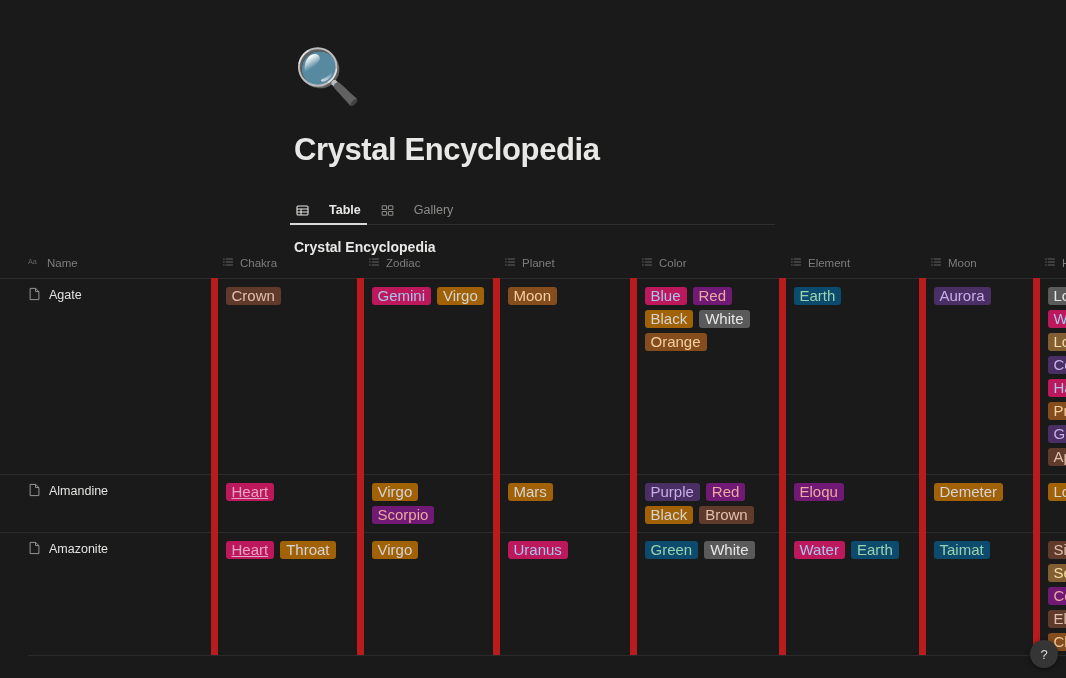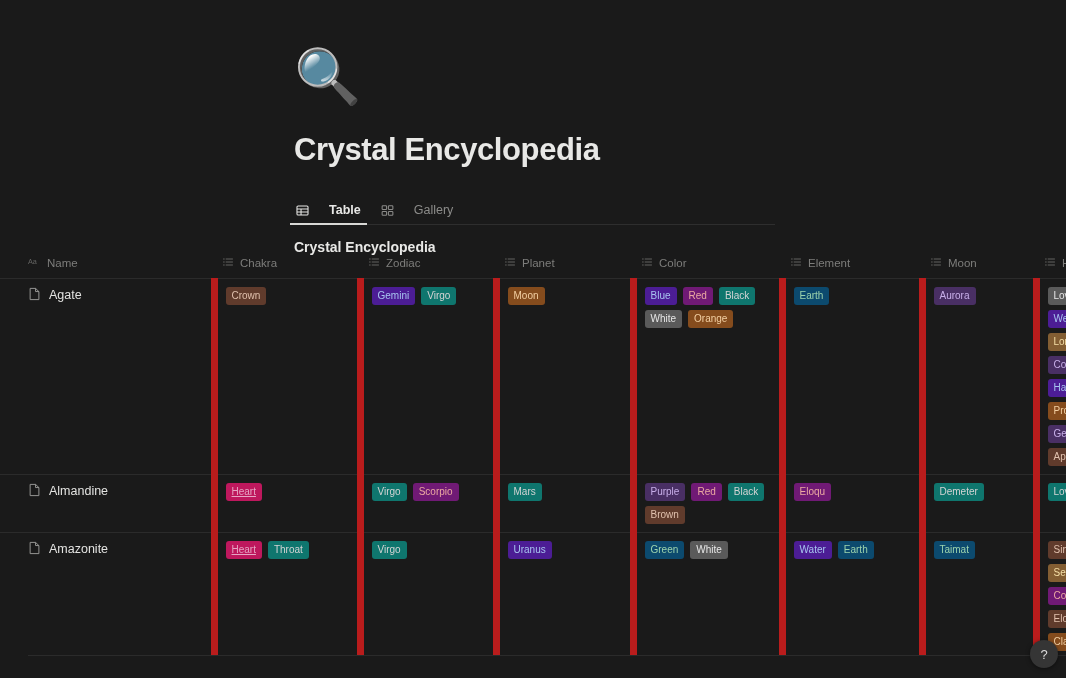--- a/index.html
+++ b/index.html
@@ -135,36 +135,36 @@
     display: flex; align-items: center; gap: 8px;
     font-size: 12.5px;
   }
   .doc-icon { flex: none; opacity: .8; }
 
   .tags { display: flex; flex-wrap: wrap; gap: 5px 6px; align-content: flex-start; }
   .tag {
     display: inline-block;
     border-radius: 3px;
     padding: 1px 6px 2px 6px;
-    font-size: 10px;
+    font-size: 15px;
     line-height: 15px;
     white-space: nowrap;
     max-width: 100%;
     overflow: hidden;
   }
   .tags.stack { flex-direction: column; flex-wrap: nowrap; gap: 5px; align-items: flex-start; }
 
   
-  .t-default { background:#0f766e; color:#d4d4d4;text-align:right; }
+  .t-default { background:#a16207; color:#d4d4d4;text-align:right; }
   .t-gray    { background:#5a5a5a; color:#e6e6e6; }
   .t-brown   { background:#603b2c; color:#e0c0ad; }
   .t-orange  { background:#854c1d; color:#f3cfa2; }
   .t-yellow  { background:#835e33; color:#f5dfa6; }
   .t-green   { background:#0c4a6e; color:#9cd3ad; }
-  .t-blue    { background:#4c1d95; color:#a7c4ef; }
+  .t-blue    { background:#be185d; color:#a7c4ef; }
   .t-purple  { background:#492f64; color:#c7aee8; }
   .t-pink    { background:#be185d; color:#e6a5c4;text-decoration:underline; }
   .t-red     { background:#701a75; color:#eaa9a1; }
 
   
   .help-btn {
     position: absolute;
     right: 8px; bottom: 10px;
     width: 28px; height: 28px;
     border-radius: 50%;

